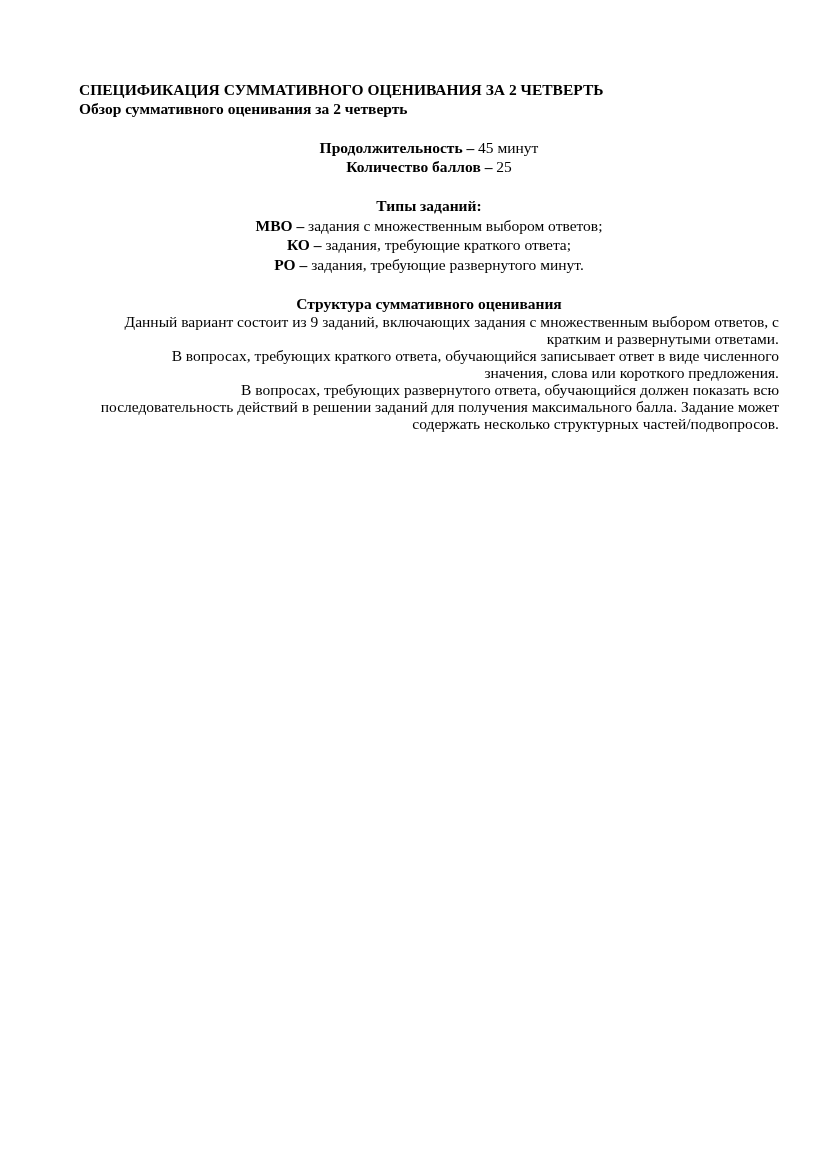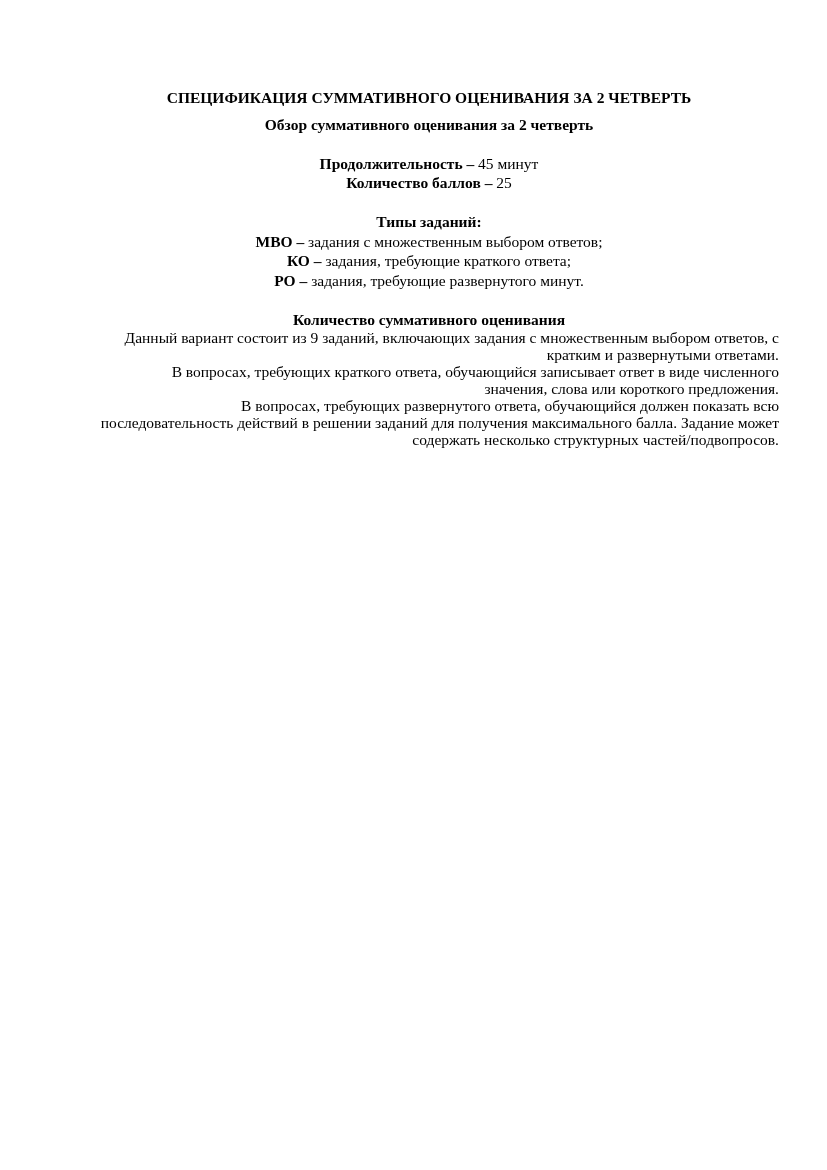--- a/index.html
+++ b/index.html
@@ -1,21 +1,21 @@
 <!DOCTYPE html>
 <html><head>
   <meta charset="utf-8">
   <style>
     html, body { margin: 0; padding: 0; background: #ffffff; }
     body {
       width: 827px; height: 1170px; position: relative; overflow: hidden;
       font-family: "Liberation Serif", serif; color: #000; font-size: 15.5px;
     }
     .page { position: absolute; left: 79px; top: 80px; width: 700px; }
-    .center { text-align: center; font-weight: bold; line-height: 19px; margin-top: 8px; }
+    .center { text-align: left; font-weight: bold; line-height: 19px; }
     .line { line-height: 19.5px; white-space: nowrap; text-align: center; }
     .gap { height: 19.5px; }
     b { font-weight: bold; }
     .para { line-height: 17px; text-indent: 38px; text-align: right; }
   </style>
 </head>
 <body>
 
 <div class="page">
   <div class="center">СПЕЦИФИКАЦИЯ СУММАТИВНОГО ОЦЕНИВАНИЯ ЗА 2 ЧЕТВЕРТЬ</div>
@@ -35,17 +35,17 @@
     <b>МВО –</b><span> задания с множественным выбором ответов;</span>
   </div>
   <div class="line">
     <b>КО –</b><span> задания, требующие краткого ответа;</span>
   </div>
   <div class="line">
     <b>РО –</b><span> задания, требующие развернутого минут.</span>
   </div>
   <div class="gap"></div>
 
-  <div class="line"><b>Количество суммативного оценивания</b></div>
+  <div class="line"><b>Структура суммативного оценивания</b></div>
   <div class="para">Данный вариант состоит из 9 заданий, включающих задания с множественным выбором ответов, с кратким и развернутыми ответами.</div>
   <div class="para">В вопросах, требующих краткого ответа, обучающийся записывает ответ в виде численного значения, слова или короткого предложения.</div>
   <div class="para">В вопросах, требующих развернутого ответа, обучающийся должен показать всю последовательность действий в решении заданий для получения максимального балла. Задание может содержать несколько структурных частей/подвопросов.</div>
 </div>
 
 </body></html>

